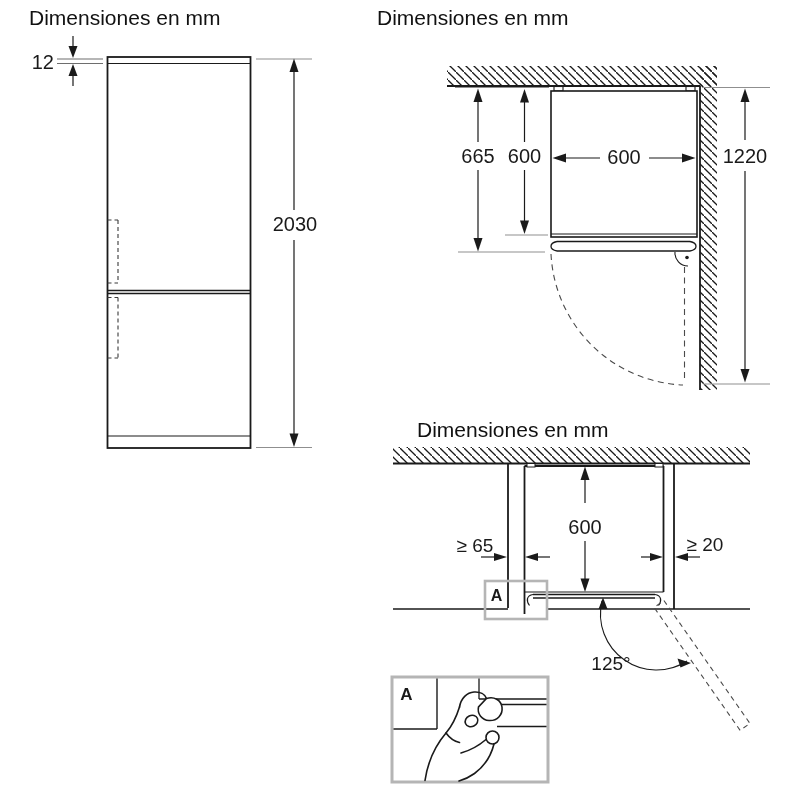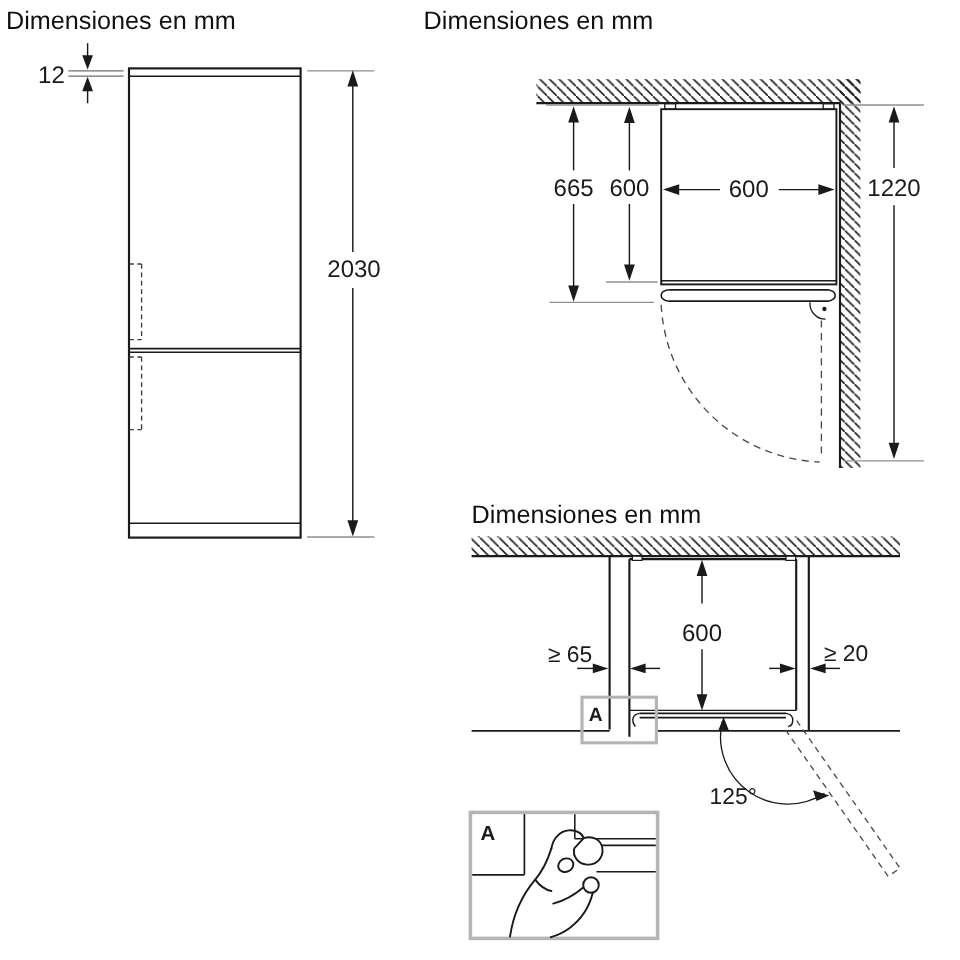--- a/index.html
+++ b/index.html
@@ -1,18 +1,18 @@
 <!DOCTYPE html>
 <html><head>
 <meta charset="utf-8">
 <style>
   html,body{margin:0;padding:0;background:#fff;}
   #stage{position:relative;width:800px;height:800px;background:#fff;overflow:hidden;
          font-family:"Liberation Sans", sans-serif;}
-  .diagram-title{position:absolute;font-size:21px;color:#111;white-space:nowrap;}
+  .diagram-title{position:absolute;font-size:21px;color:#111;white-space:nowrap;margin-left:24px;}
   svg text{font-family:"Liberation Sans", sans-serif;fill:#1a1a1a;}
   .dim{font-size:20px;}
   .dim-small{font-size:19px;}
   .marker{font-size:16px;font-weight:bold;}
   .marker-big{font-size:17px;font-weight:bold;}
 </style>
 </head>
 <body>
 
 <div id="stage">

